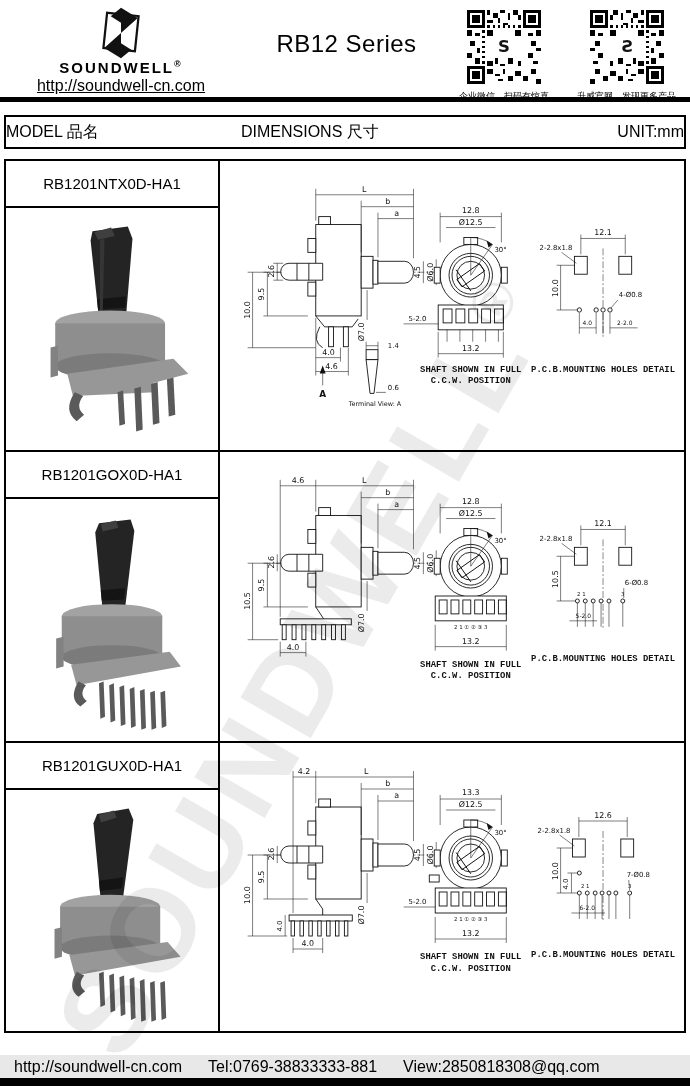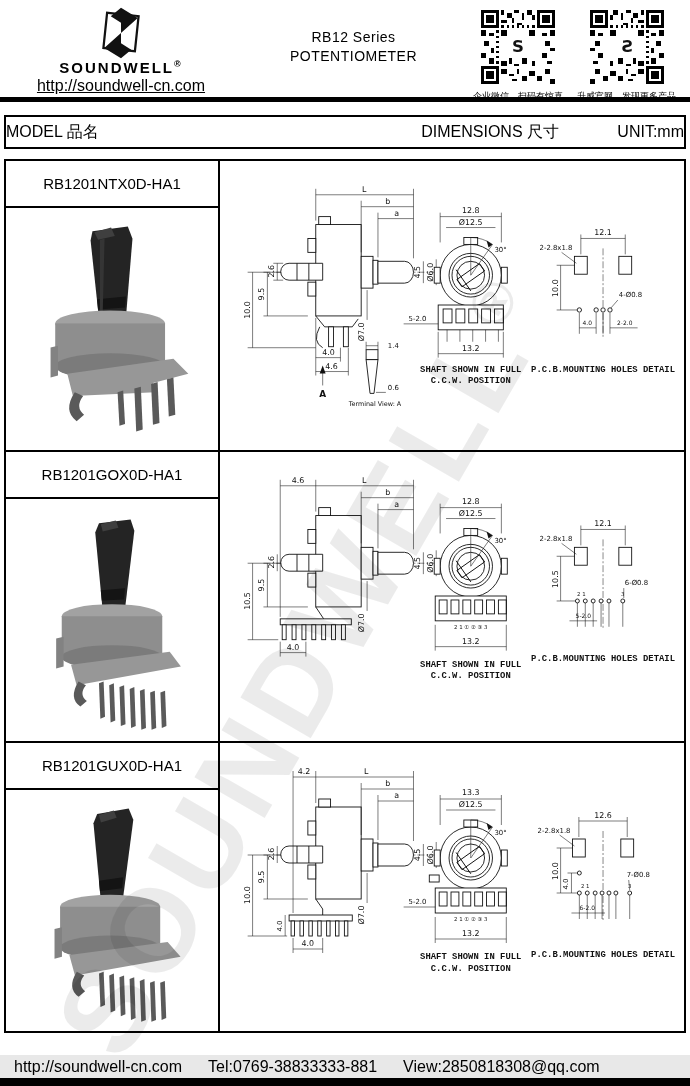--- a/index.html
+++ b/index.html
@@ -5,29 +5,29 @@
   *{margin:0;padding:0;box-sizing:border-box}
   html,body{width:690px;height:1086px}
   body{font-family:"Liberation Sans",sans-serif;background:#fff;color:#000;position:relative;overflow:hidden}
   
   .header{display:flex;height:97px;padding:4px 6px 0 8px;align-items:flex-start}
   .brand{width:226px;text-align:center;padding-top:2px}
   .brand svg{display:block;margin:0 auto}
   .brand-name{font-size:15px;letter-spacing:2px;font-weight:bold;line-height:1.05}
   .reg-mark{font-size:9px;vertical-align:super}
   .brand-url{font-size:16px;text-decoration:underline;margin-top:1px}
-  .title-block{flex:1;text-align:center;padding-top:24px;font-size:14px;line-height:1.35;letter-spacing:.5px}
-  .qr-group{display:flex;gap:14px;padding:6px 8px 0 0}
+  .title-block{flex:1;text-align:center;padding-top:24px;font-size:24px;line-height:1.35;letter-spacing:.5px}
+  .qr-group{display:flex;gap:28px;padding:6px 8px 0 0}
   .qr-block{text-align:center}
   .qr-caption{font-size:9px;margin-top:2px;white-space:nowrap}
   .header-divider{height:5px;background:#000}
   
   .model-header-row{display:flex;align-items:center;border:2px solid #000;margin:13px 4px 0 4px;height:34px;font-size:16px}
   .th-model{width:235px;text-align:left}
-  .th-dims{flex:1;text-align:right}
+  .th-dims{flex:1;text-align:left}
   .th-unit{width:125px;text-align:right}
   
   .main-table{border:2px solid #000;margin:10px 4px 0 4px;display:flex;flex-direction:column;position:relative;z-index:2;background:transparent}
   .trow{display:flex;border-bottom:2px solid #000;height:291px}
   .trow:last-child{border-bottom:none;height:288px}
   .cell-left{width:214px;border-right:2px solid #000;display:flex;flex-direction:column}
   .model-band{height:47px;border-bottom:2px solid #000;display:flex;align-items:center;justify-content:center;font-size:15px}
   .photo{width:100%;flex:1}
   .cell-right{flex:1}
   .drawing{width:100%;height:100%}
@@ -62,21 +62,20 @@
     <svg width="50" height="54" viewBox="0 0 50 58">
       <rect x="8" y="9" width="34" height="38" fill="none" stroke="#111" stroke-width="2.4" transform="rotate(6 25 28)"></rect>
       <path d="M25,2 L43,13 L25,29 L25,18 L14,11 Z" fill="#111"></path>
       <path d="M25,56 L7,45 L25,29 L25,40 L36,47 Z" fill="#111"></path>
     </svg>
     <div class="brand-name"><span>SOUNDWELL</span><span class="reg-mark">®</span></div>
     <div class="brand-url">http://soundwell-cn.com</div>
   </div>
   <div class="title-block">
     <div>RB12 Series</div>
-    <div>POTENTIOMETER</div>
   </div>
   <div class="qr-group">
     <div class="qr-block">
       <svg width="74" height="74" viewBox="0 0 29 29" shape-rendering="crispEdges">
         <defs>
           <g id="qrpat">
             <rect width="29" height="29" fill="#fff"></rect>
             <g fill="#000">
               <rect x="0" y="0" width="7" height="7"></rect>
                 <rect x="22" y="0" width="7" height="7"></rect>

